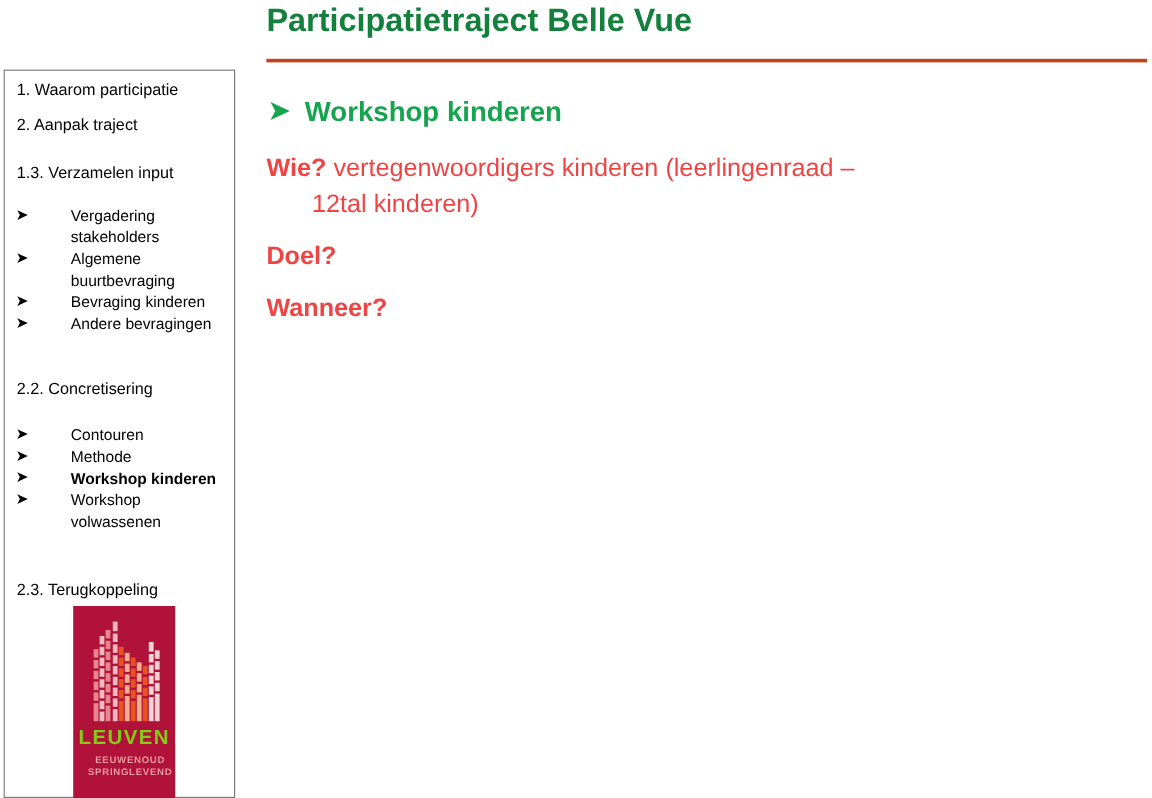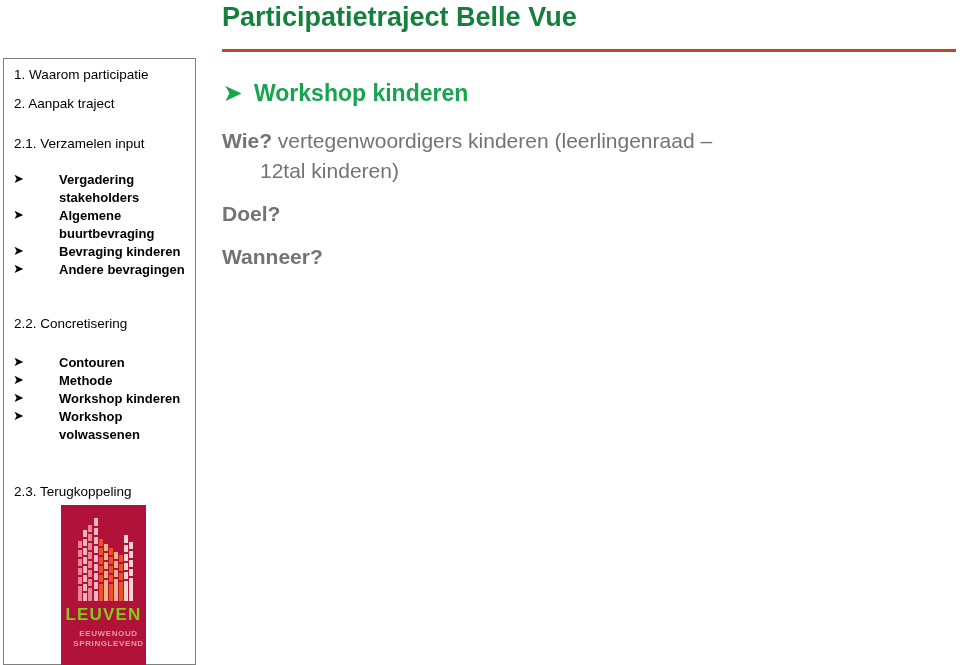--- a/index.html
+++ b/index.html
@@ -81,21 +81,20 @@
     color: #000000;
     line-height: 18px;
   }
   .bullet-text {
     display: block;
     margin-left: 55px;
     padding-right: 4px;
     font-size: 13px;
     line-height: 18px;
     color: #000000;
-    font-weight: bold;
   }
   .bullet-text.bold { font-weight: bold; }
 
   
   .logo {
     position: absolute;
     left: 61px;
     top: 505px;
     width: 85px;
     height: 160px;
@@ -154,40 +153,40 @@
     position: absolute;
     left: 2px;
     top: 0px;
     font-size: 21px;
     color: #17A44F;
   }
   .qa-block {
     margin-bottom: 13px;
     font-size: 21px;
     line-height: 30px;
-    color: #737373;
+    color: #ef4444;
   }
   .qa-label { font-weight: bold; }
   .qa-inline-body { font-weight: normal; }
   .qa-indent {
     display: block;
     padding-left: 38px;
   }
 </style>
 </head>
 <body>
 
 <div class="slide-title">Participatietraject Belle Vue</div>
 <div class="title-rule"></div>
 
 <div class="sidebar">
 
   <div class="nav-head nav-h1">1. Waarom participatie</div>
   <div class="nav-head nav-h2">2. Aanpak traject</div>
-  <div class="nav-head nav-h3">2.1. Verzamelen input</div>
+  <div class="nav-head nav-h3">1.3. Verzamelen input</div>
 
   <div class="bullet-group bg-1">
     <div class="bullet-row">
       <span class="bullet-arrow">➤</span>
       <span class="bullet-text">Vergadering stakeholders</span>
     </div>
     <div class="bullet-row">
       <span class="bullet-arrow">➤</span>
       <span class="bullet-text">Algemene buurtbevraging</span>
     </div>

